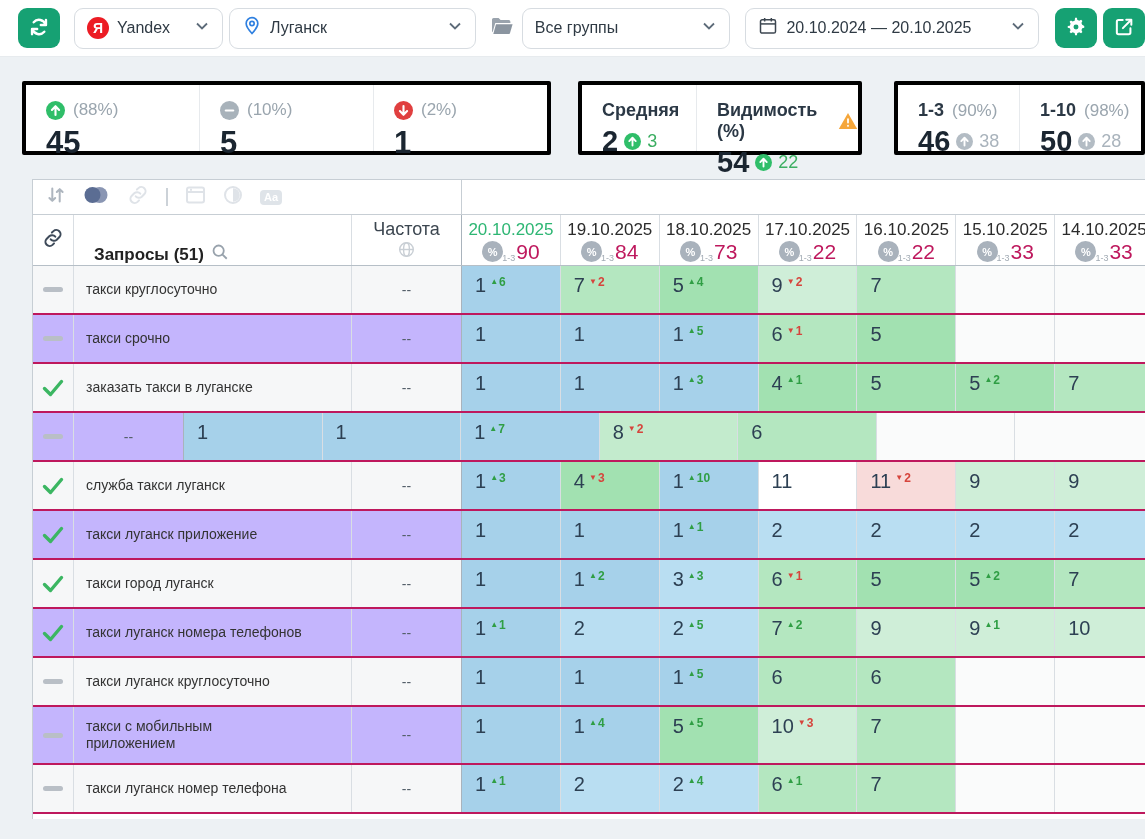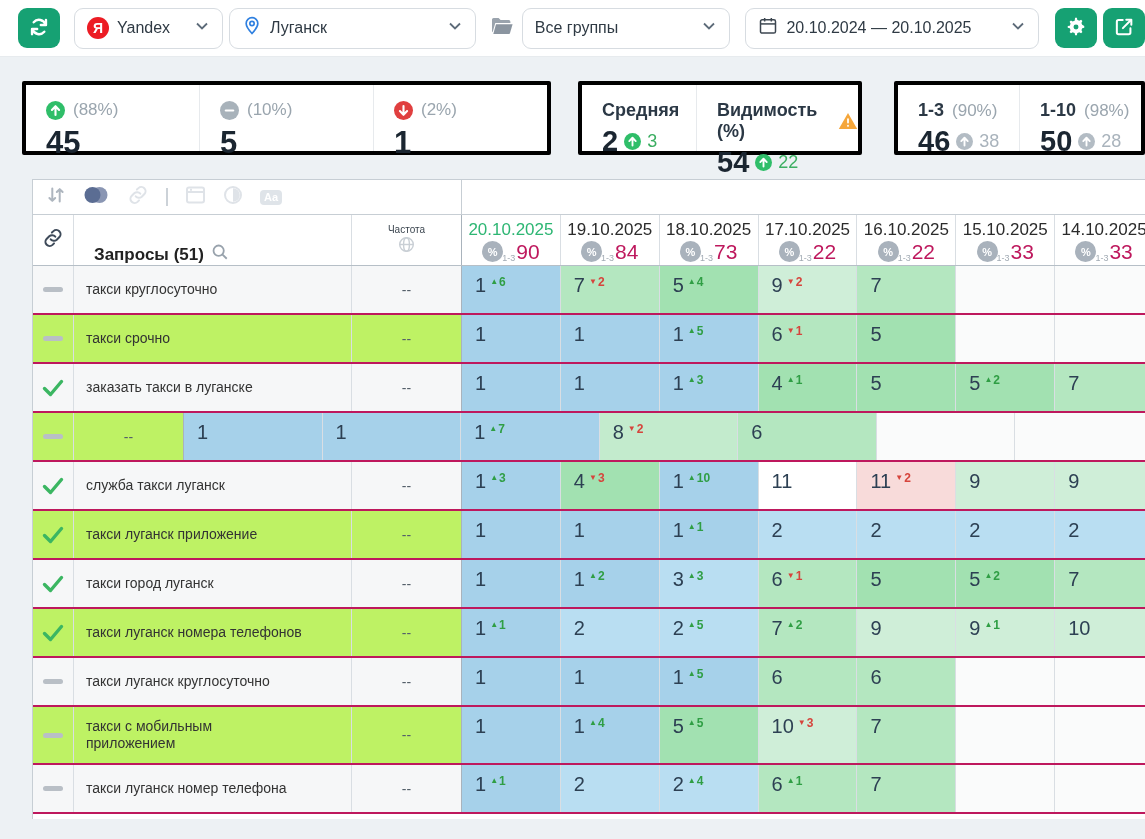--- a/index.html
+++ b/index.html
@@ -47,34 +47,34 @@
   .tdiv{width:2px;height:18px;background:#ccd2d8}
   .aa{background:#dfe4e9;color:#fff;font-size:11px;font-weight:bold;border-radius:4px;padding:2px 4px;line-height:1}
 
   .t-head{height:51px;border-bottom:1px solid #b6bfc7;display:flex}
   .c-status{width:41px;border-right:1px solid #d9dee3;display:flex;align-items:center;justify-content:center;flex:0 0 auto}
   .c-kw{width:278px;border-right:1px solid #d9dee3;flex:0 0 auto}
   .c-freq{width:110px;border-right:1px solid #a9b3bc;flex:0 0 auto}
   .hd-kw{display:flex;align-items:flex-end;gap:7px;padding-left:20px;height:100%}
   .hd-kw-t{font-size:17px;font-weight:bold;color:#222}
   .hd-freq{display:flex;flex-direction:column;align-items:center;justify-content:center;height:100%;gap:1px}
-  .hd-freq-t{font-size:10px;color:#3c4650}
+  .hd-freq-t{font-size:18px;color:#3c4650}
   .hcell{flex:1;border-right:1px solid #d9dee3;text-align:center;padding-top:5px;min-width:0}
   .hdate{font-size:17px;color:#2b2b2b;cursor:pointer;white-space:nowrap}
   .hdate.sel{color:#2db673;}
   .pbadge{margin-top:1px;display:flex;justify-content:center;align-items:flex-start}
   .pb{position:relative;display:inline-block;width:21px;height:21px}
   .pbc{width:21px;height:21px;border-radius:50%;background:#a9b2bc;color:#fff;font-size:11px;font-weight:bold;display:flex;align-items:center;justify-content:center}
   .pbr{position:absolute;right:-12px;bottom:-1px;font-size:9px;color:#a2abb4;background:transparent}
   .pbv{font-size:21px;color:#be185d;margin-left:13px;position:relative;top:-1px}
 
   .t-body{}
   .row{display:flex;height:49px;border-bottom:2px solid #be185d}
   .row.tall{height:58px}
-  .rcell{background:#bef264}
+  .rcell{background:#c4b5fd}
   .row.odd .rcell{background:#f6f7f8}
   .kwt{display:flex;align-items:center;padding:0 12px;font-size:14px;color:#333;line-height:1.25;white-space:pre-line}
   .frt{display:flex;align-items:center;justify-content:center;font-size:14px;color:#55606a}
   .dash{width:20px;height:5px;background:#b9bfc6;border-radius:2.5px;display:inline-block}
   .cell{flex:1;border-right:1px solid #d9dee3;padding:7px 0 0 13px;display:flex;align-items:flex-start;min-width:0}
   .pos{font-size:20px;color:#2d4053;line-height:1.2}
   .delta{margin-left:4px;margin-top:2px;font-size:12px;font-weight:bold}
   .delta .tri{font-size:8px;vertical-align:2px;margin-right:1px}
   .delta.up{color:#2f9e44}
   .delta.down{color:#d6443c}

